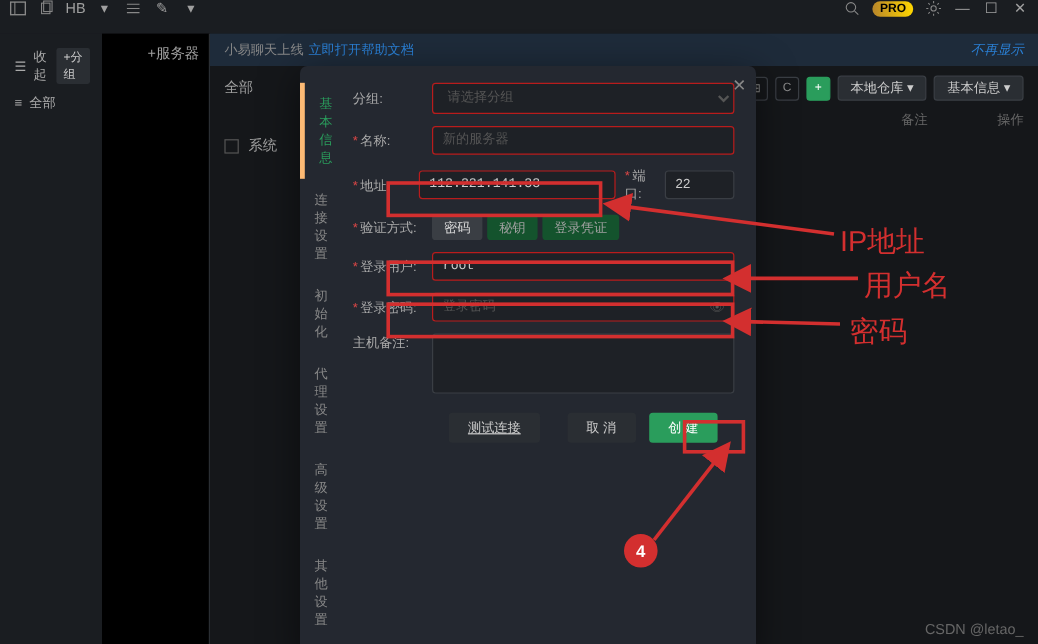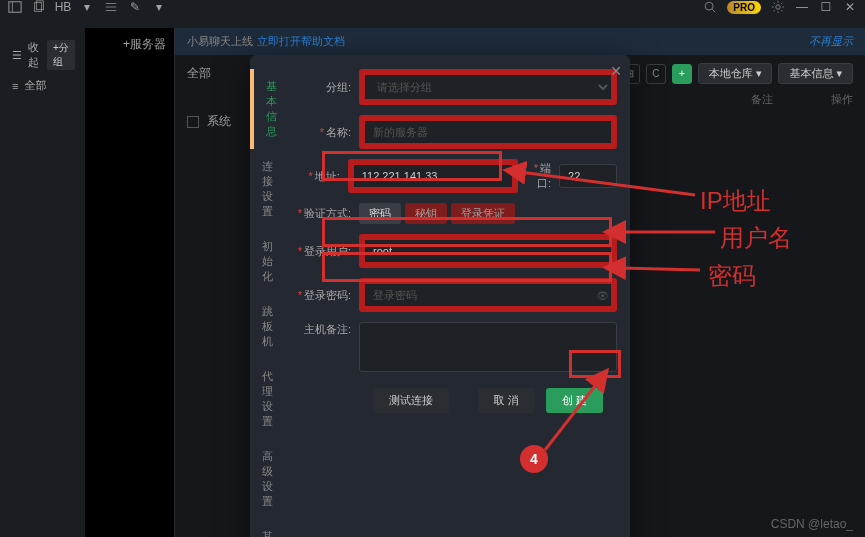--- a/index.html
+++ b/index.html
@@ -30,31 +30,31 @@
 .checkbox { width: 12px; height: 12px; border: 1px solid #555; margin-right: 8px; cursor:pointer;}
 
 .modal { position: absolute; left: 250px; top: 55px; width: 380px; background: #242830; border-radius: 6px; box-shadow: 0 8px 32px rgba(0,0,0,0.5); z-index: 100; }
 .modal-close { position: absolute; right: 8px; top: 8px; color: #888; cursor: pointer; font-size: 14px; }
 .modal-body { display: flex; }
 .modal-tabs { width: 72px; padding: 14px 0; }
 .modal-tab { padding: 10px 12px; font-size: 11px; color: #888; cursor: pointer; text-align: left; }
 .modal-tab.active { color: #2a9d5c; border-left: 4px solid #fdba74; padding-left: 12px; }
 .modal-form { flex: 1; padding: 14px 18px 14px 4px; }
 .form-row { display: flex; align-items: center; margin-bottom: 10px; gap: 8px; }
-.form-label { width: 58px; text-align: right; font-size: 11px; color: #aaa; }
+.form-label { width: 58px; text-align: left; font-size: 11px; color: #aaa; }
 .form-label .req { color: #d64545; margin-right: 2px; }
-.form-input { flex: 1; background: #1e2126; border: 6px solid #b91c1c; padding: 5px 8px; color: #ccc; font-size: 11px; border-radius: 3px; outline: none; }
+.form-input { flex: 1; background: #1e2126; border: 1px solid #b91c1c; padding: 5px 8px; color: #ccc; font-size: 11px; border-radius: 3px; outline: none; font-family: Liberation Mono, monospace; }
 .form-input::placeholder { color: #555; }
 .auth-opts { display: flex; gap: 4px; }
-.auth-opt { background: #7f1d1d; padding: 3px 10px; font-size: 11px; border-radius: 3px; cursor: pointer; }
+.auth-opt { background: #14532d; padding: 3px 10px; font-size: 11px; border-radius: 3px; cursor: pointer; }
 .auth-opt.active { background: #3a3e44; color: #ddd; }
 .textarea { flex: 1; background: #1e2126; border: 1px solid #3a3e44; padding: 5px 8px; color: #ccc; font-size: 11px; border-radius: 3px; height: 50px; resize: none; }
 .modal-footer { display: flex; justify-content: space-between; padding: 6px 14px 14px 80px; }
 .btn { padding: 5px 16px; font-size: 11px; border-radius: 3px; cursor: pointer; border: none; }
-.btn-test { background: #2a2e33; color: #ccc; }
+.btn-test { background: #2a2e33; color: #ccc; text-decoration: underline; }
 .btn-cancel { background: #2a2e33; color: #ccc; margin-right: 8px; }
 .btn-create { background: #2a9d5c; color: #fff; }
 .port-input { width: 58px; background: #1e2126; border: 1px solid #3a3e44; padding: 5px 8px; color: #ccc; font-size: 11px; border-radius: 3px; }
 .pw-wrap { flex: 1; position: relative; }
 .pw-eye { position: absolute; right: 8px; top: 50%; transform: translateY(-50%); color: #555; cursor:pointer; font-size: 10px;}
 
 .anno { position: absolute; pointer-events: none; z-index: 200; }
 .red-box { border: 3px solid #d32f2f; position: absolute; z-index: 150; pointer-events: none; }
 .arrow { stroke: #d32f2f; stroke-width: 3; fill: #d32f2f; }
 .anno-label { position: absolute; color: #d32f2f; font-size: 24px; font-weight: 500; z-index: 200; pointer-events:none;}
@@ -156,21 +156,20 @@
   </div>
 </div>
 
 <div class="modal">
   <span class="modal-close">✕</span>
   <div class="modal-body">
     <div class="modal-tabs">
       <div class="modal-tab active">基本信息</div>
       <div class="modal-tab">连接设置</div>
       <div class="modal-tab">初始化</div>
-      <div class="modal-tab">跳板机</div>
       <div class="modal-tab">代理设置</div>
       <div class="modal-tab">高级设置</div>
       <div class="modal-tab">其他设置</div>
     </div>
     <div class="modal-form">
       <div class="form-row">
         <span class="form-label">分组:</span>
         <select class="form-input" style="color:#555;"><option>请选择分组</option></select>
       </div>
       <div class="form-row">

